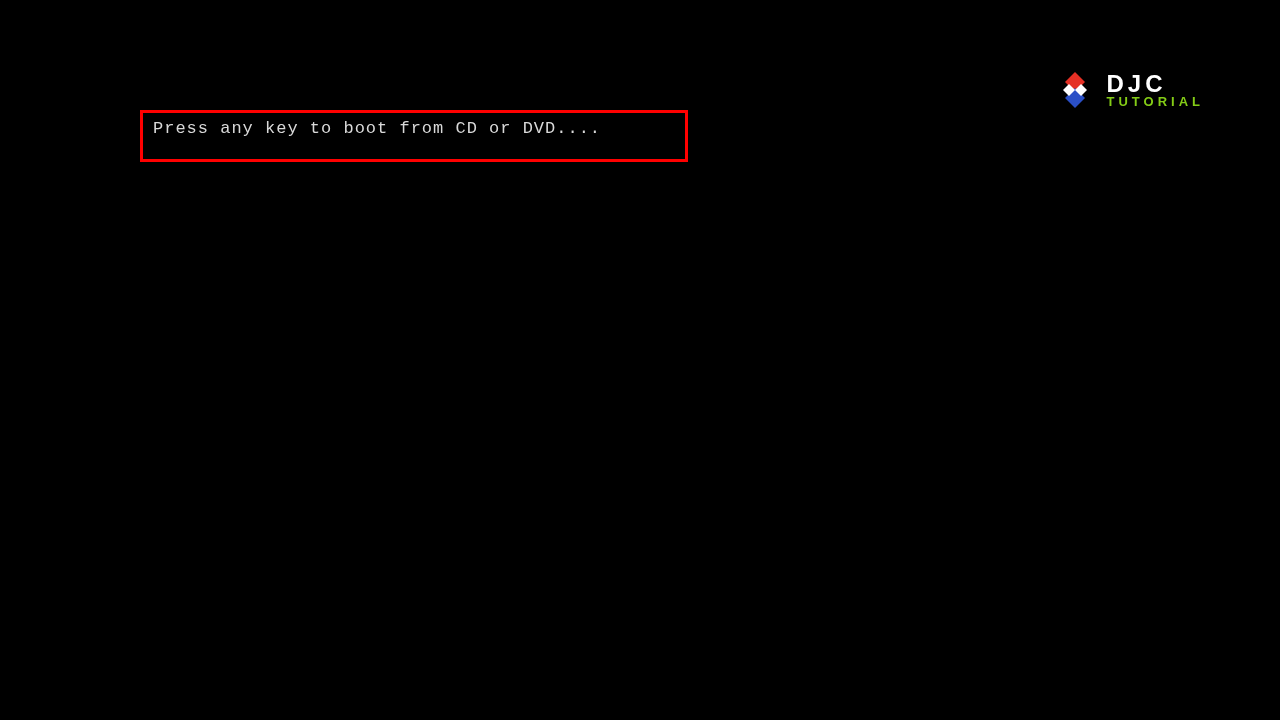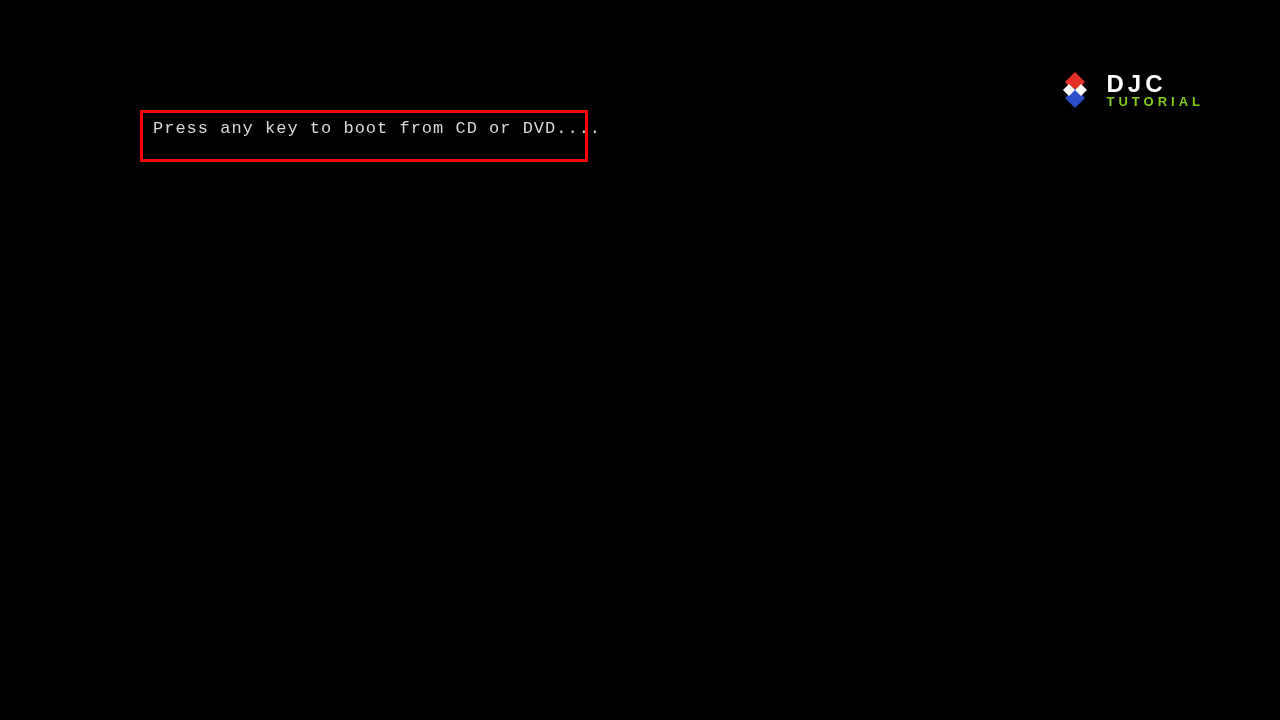--- a/index.html
+++ b/index.html
@@ -13,21 +13,21 @@
   }
   .screen {
     position: relative;
     width: 1280px;
     height: 720px;
   }
   .boot-prompt-box {
     position: absolute;
     left: 140px;
     top: 110px;
-    width: 448px;
+    width: 548px;
     height: 52px;
     border: 3px solid #ff0000;
     box-sizing: border-box;
     display: flex;
     align-items: flex-start;
     padding: 6px 10px;
   }
   .boot-prompt-text {
     color: #d9d9d9;
     font-size: 17px;

